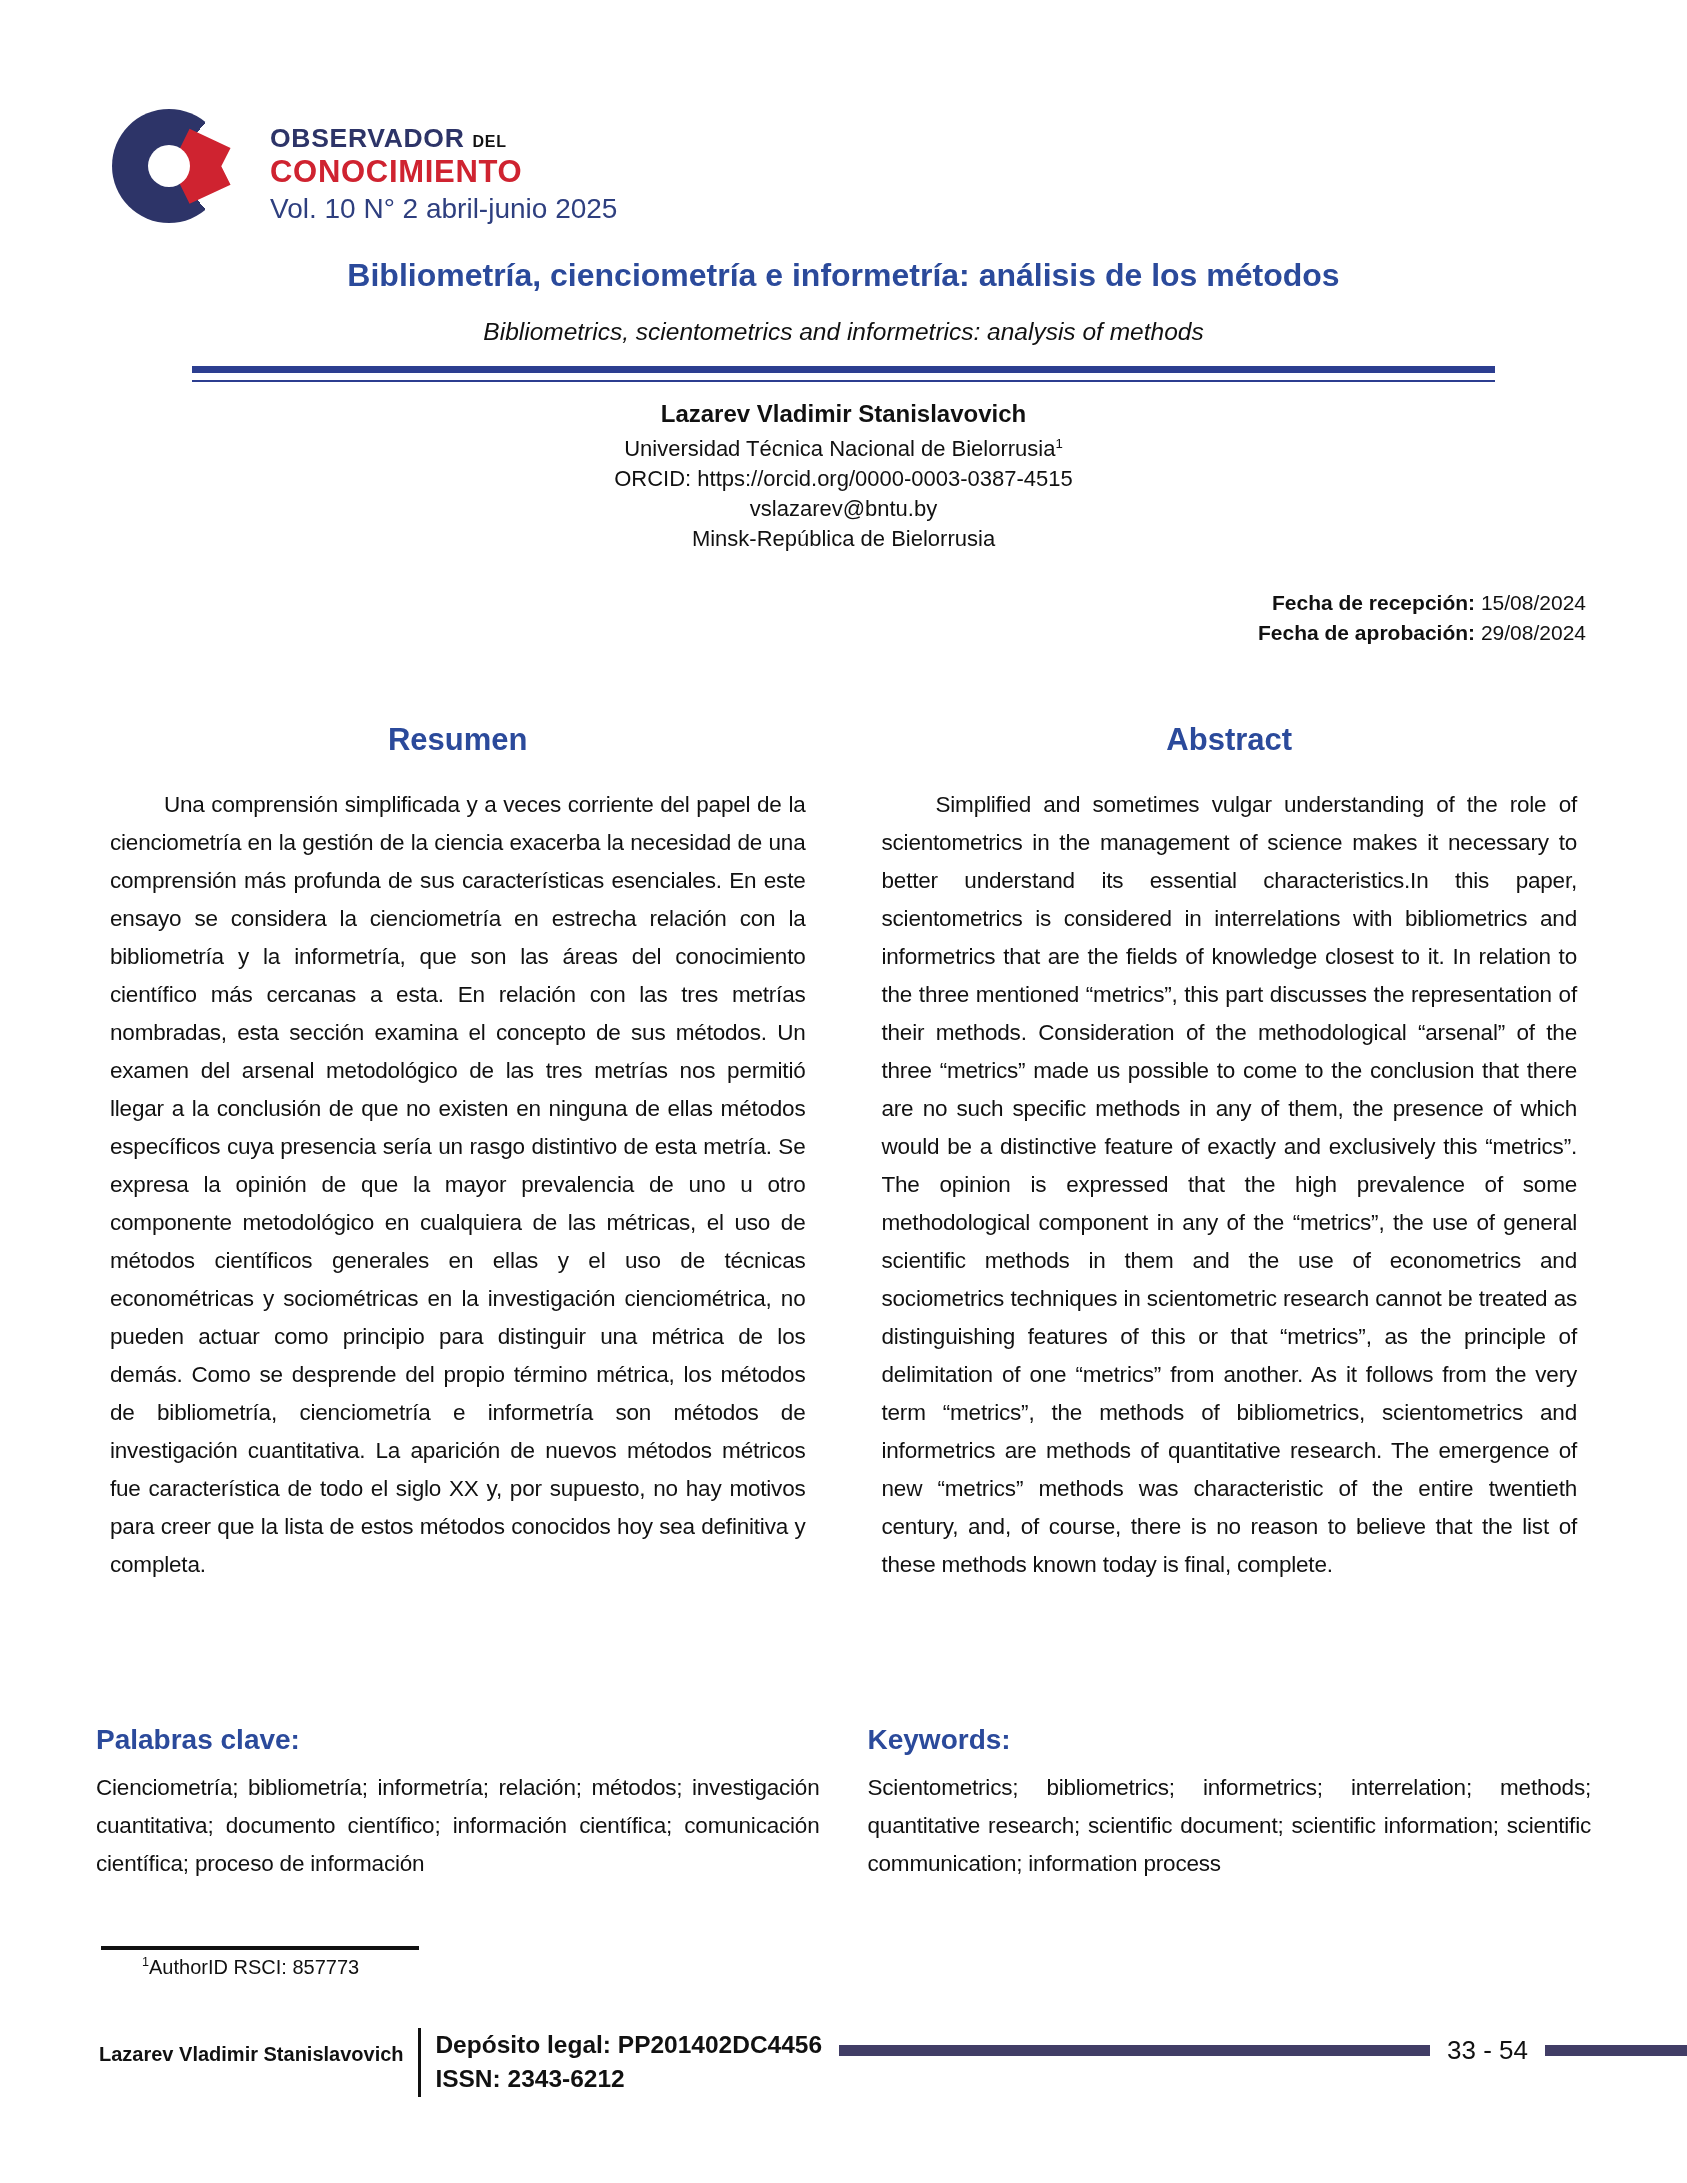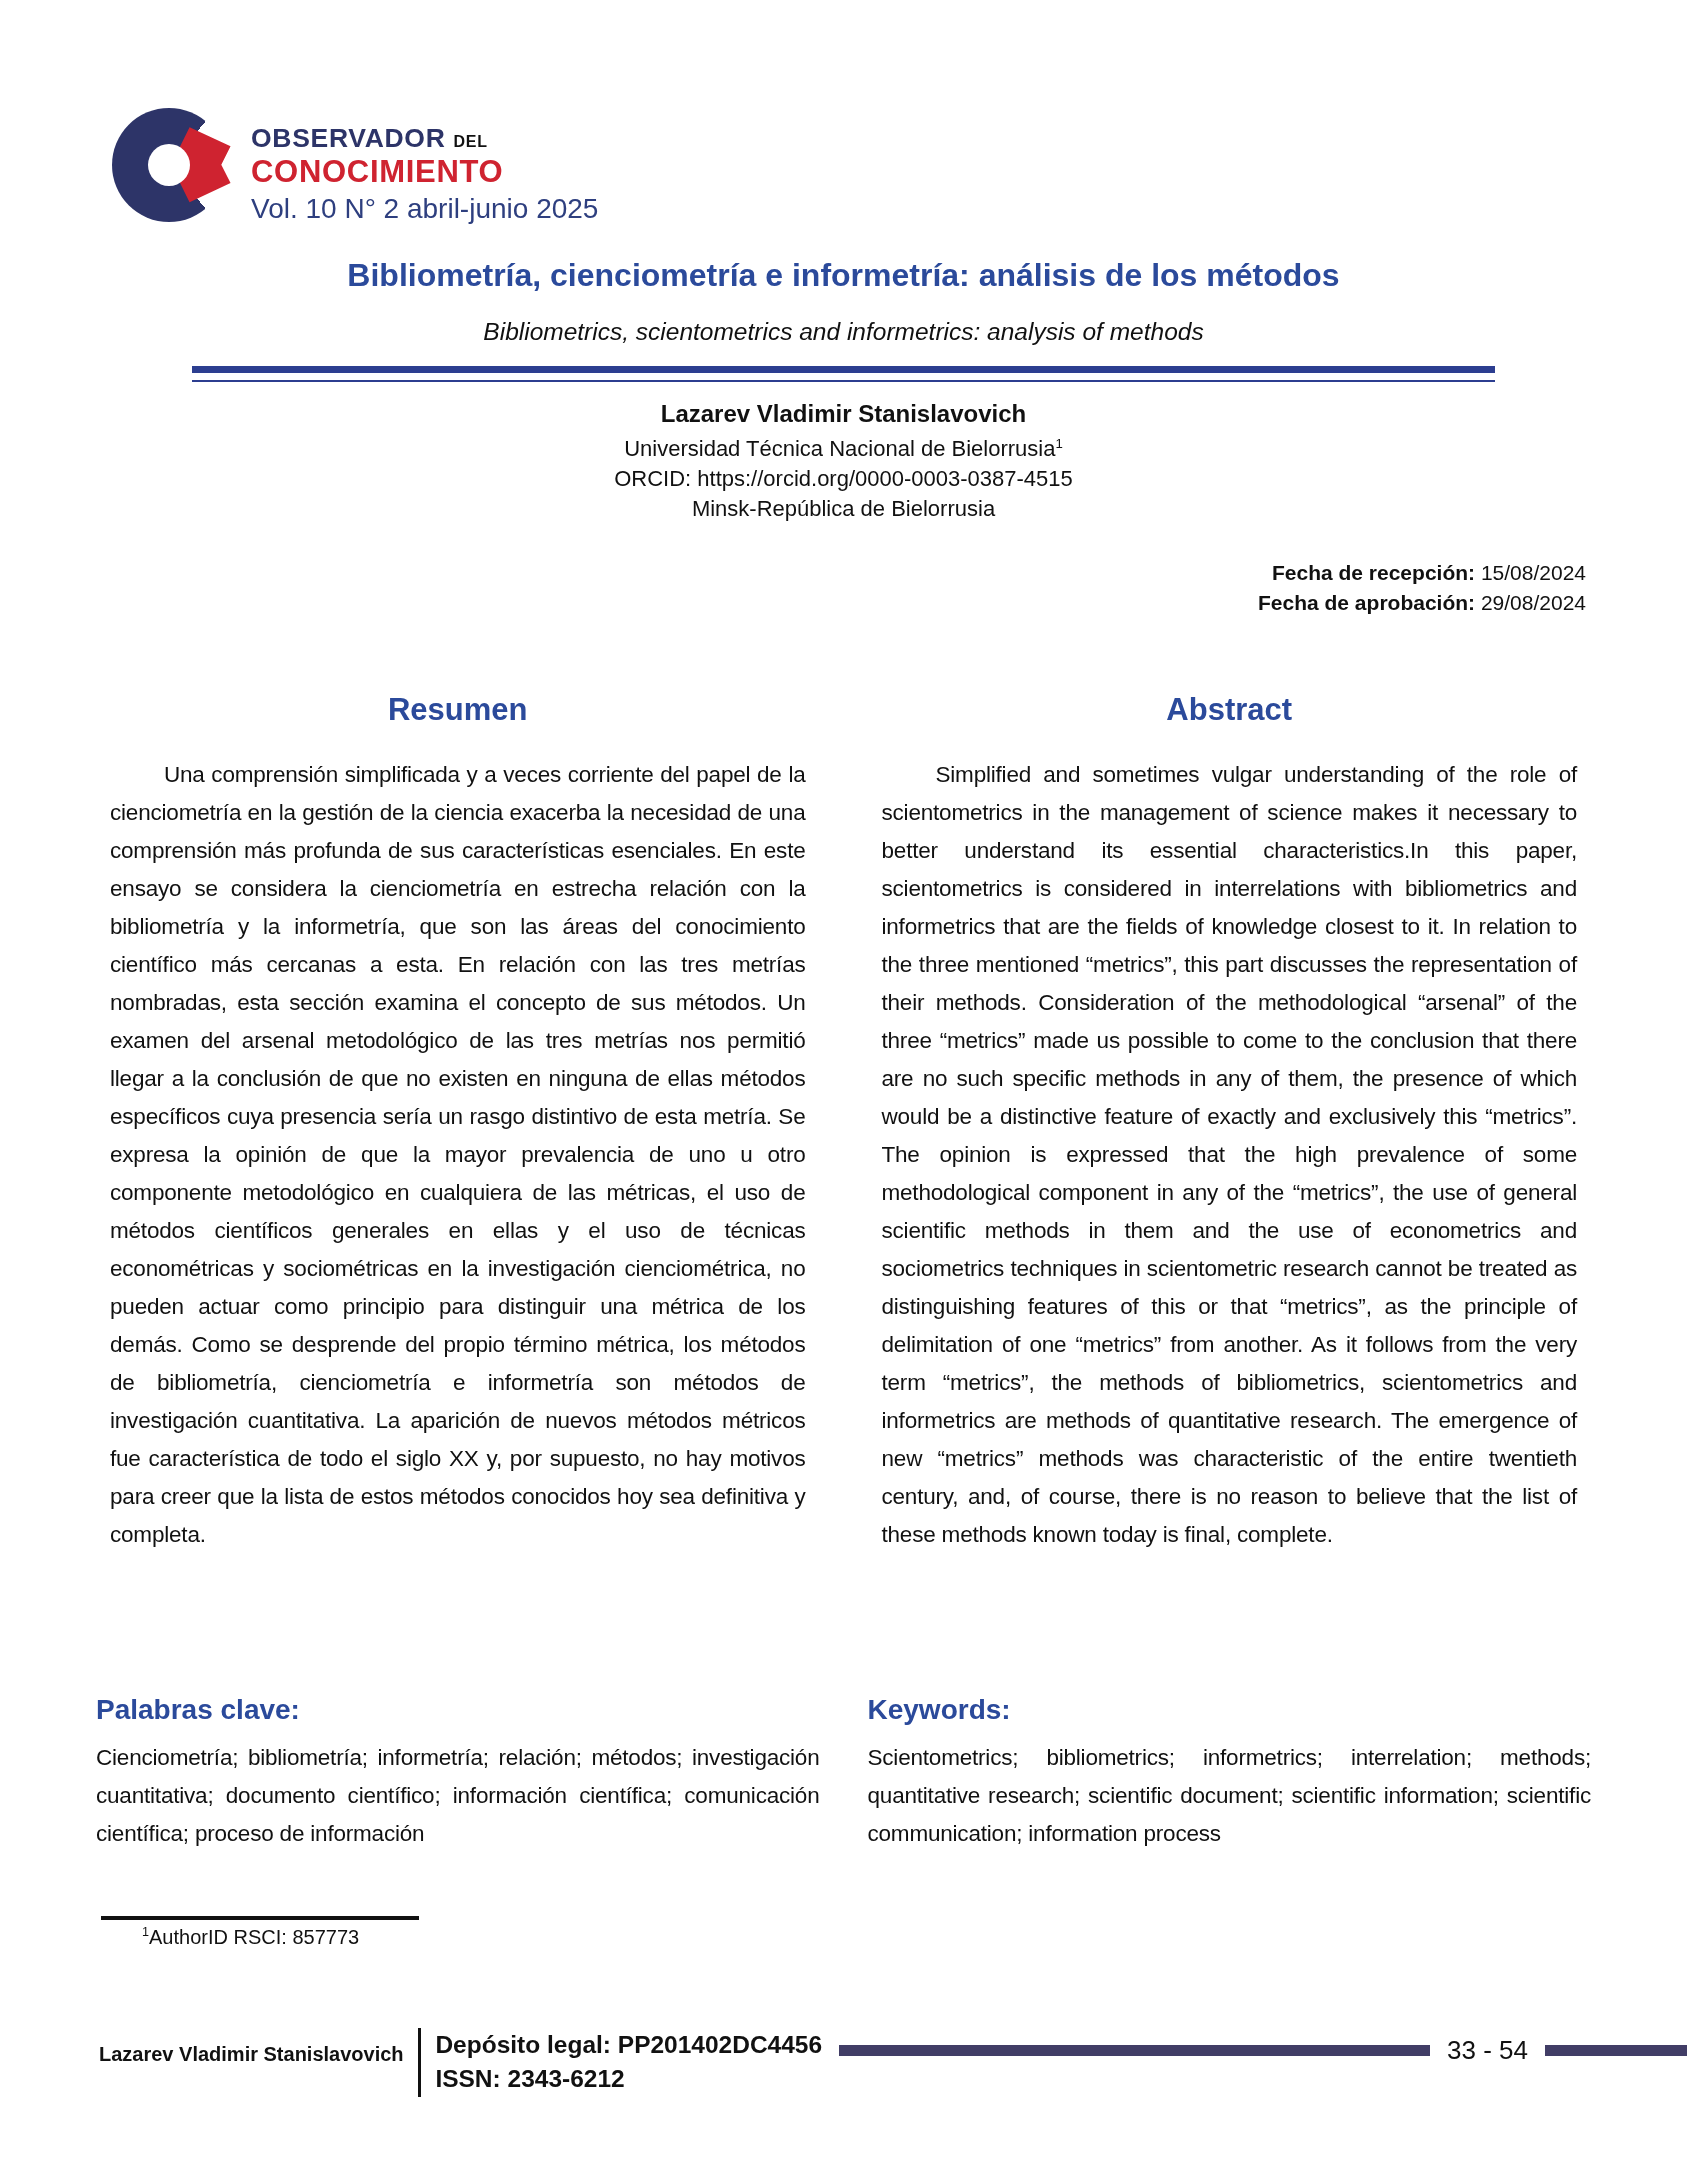--- a/index.html
+++ b/index.html
@@ -6,21 +6,21 @@
   .page{
     position:relative;
     width:1687px;height:2183px;
     background:#ffffff;
     font-family:"Liberation Sans",sans-serif;
     color:#111111;
     overflow:hidden;
   }
   
   .journal-header{
-    display:flex;align-items:center;gap:25px;
+    display:flex;align-items:flex-end;gap:44px;
     margin:106px 0 0 112px;
   }
   .logo-mark{position:relative;width:114px;height:114px;flex:0 0 auto;}
   .logo-ring{
     position:absolute;inset:0;border-radius:50%;
     background:conic-gradient(#2d3468 0 40deg,transparent 40deg 140deg,#2d3468 140deg 360deg);
   }
   .logo-hole{
     position:absolute;left:50%;top:50%;width:42px;height:42px;
     transform:translate(-50%,-50%);background:#ffffff;border-radius:50%;
@@ -119,20 +119,21 @@
   <h1 class="title-es">Bibliometría, cienciometría e informetría: análisis de los métodos</h1>
   <div class="title-en">Bibliometrics, scientometrics and informetrics: analysis of methods</div>
   <div class="title-divider"></div>
 
   <div class="author-block">
     <div class="author-name">Lazarev Vladimir Stanislavovich</div>
     <div class="author-line">
       <span>Universidad Técnica Nacional de Bielorrusia</span><sup>1</sup>
     </div>
     <div class="author-line">ORCID: https://orcid.org/0000-0003-0387-4515</div>
+    <div class="author-line">vslazarev@bntu.by</div>
     <div class="author-line">Minsk-República de Bielorrusia</div>
   </div>
 
   <div class="dates">
     <div>
       <span class="lbl">Fecha de recepción:</span>
       <span>15/08/2024</span>
     </div>
     <div>
       <span class="lbl">Fecha de aprobación:</span>

